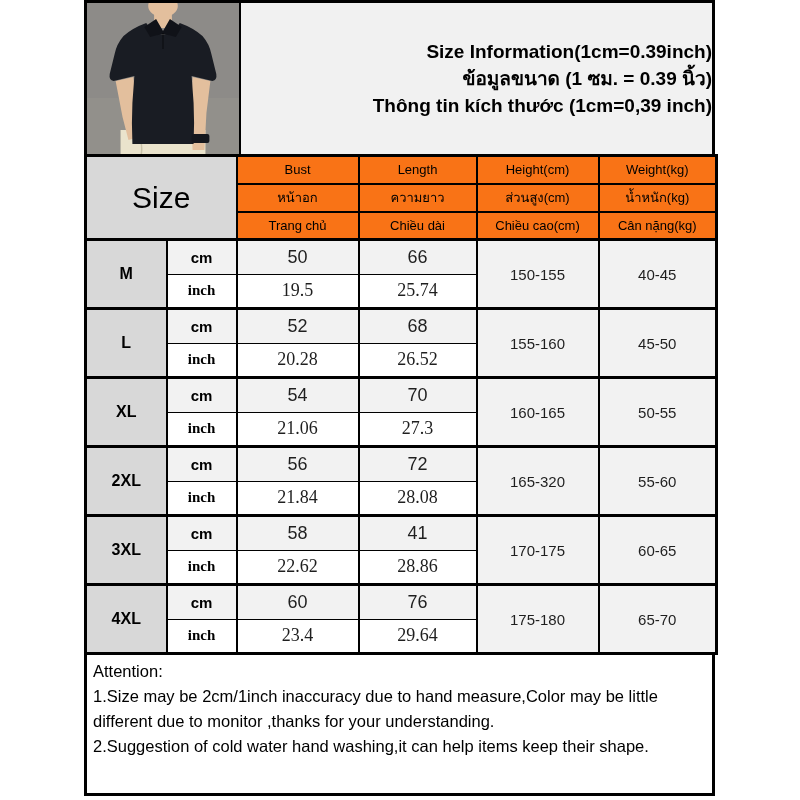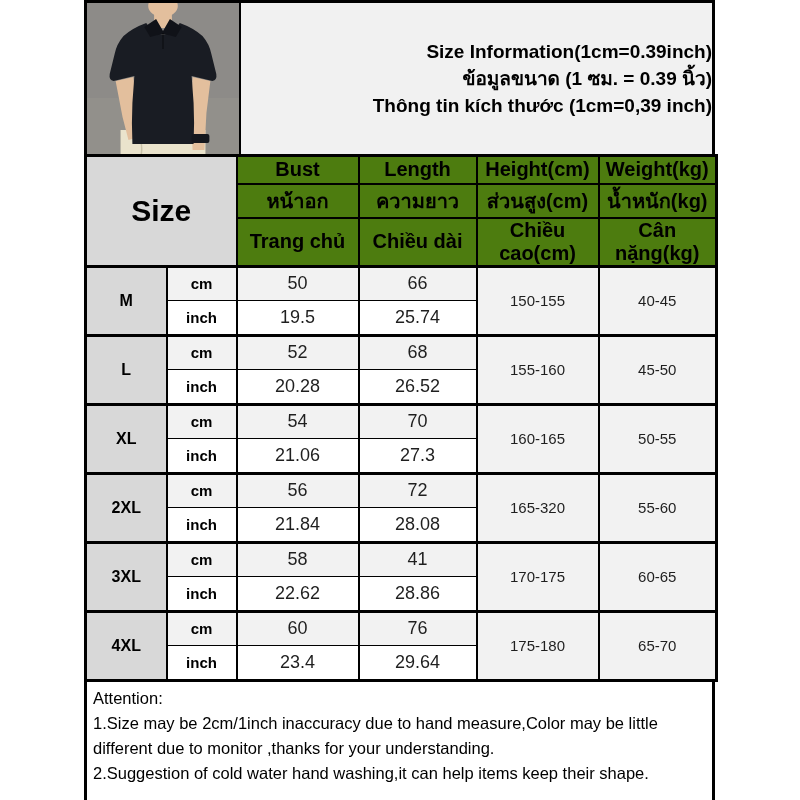--- a/index.html
+++ b/index.html
@@ -25,33 +25,33 @@
 
   
   table.size-table {
     border-collapse:collapse; table-layout:fixed; width:631px;
     border:3px solid #000;
   }
   table.size-table td {
     border:2px solid #000; text-align:center; vertical-align:middle;
     padding:0; overflow:hidden;
   }
-  .size-merged   { background:#d8d8d8; font-size:30px; font-weight:bold; }
-  .col-header    { background:#4d7c0f; font-size:20px; font-weight:bold; }
+  .size-merged   { background:#d8d8d8; font-size:30px; font-weight:normal; }
+  .col-header    { background:#f97316; font-size:13px; font-weight:normal; }
   .size-label    { background:#d8d8d8; font-size:16px; font-weight:bold; }
   .unit-cell     { font-size:15px; font-weight:bold; }
   .val-cell      { font-size:18px; color:#1f1f1f; }
   .range-cell    { background:#f2f2f2; font-size:15px; color:#1f1f1f; }
   .cm-bg         { background:#f2f2f2; }
   .white-bg      { background:#ffffff; }
   tr.hrow        { height:28px; }
   tr.drow        { height:34.5px; }
   tr.group-start td { border-top-width:3px; }
   tr.cm-row  td  { border-bottom-width:1px; }
-  tr.inch-row td { border-top-width:1px; }
+  tr.inch-row td { border-top-width:1px;font-family:Liberation Serif, serif; }
 
   
   .attention {
     box-sizing:border-box; width:631px; min-height:141px;
     border:3px solid #000; border-top:none; background:#ffffff;
     padding:4px 4px 6px 6px; font-size:16.5px; line-height:25px; color:#000;
   }
 </style>
 </head>
 <body>

